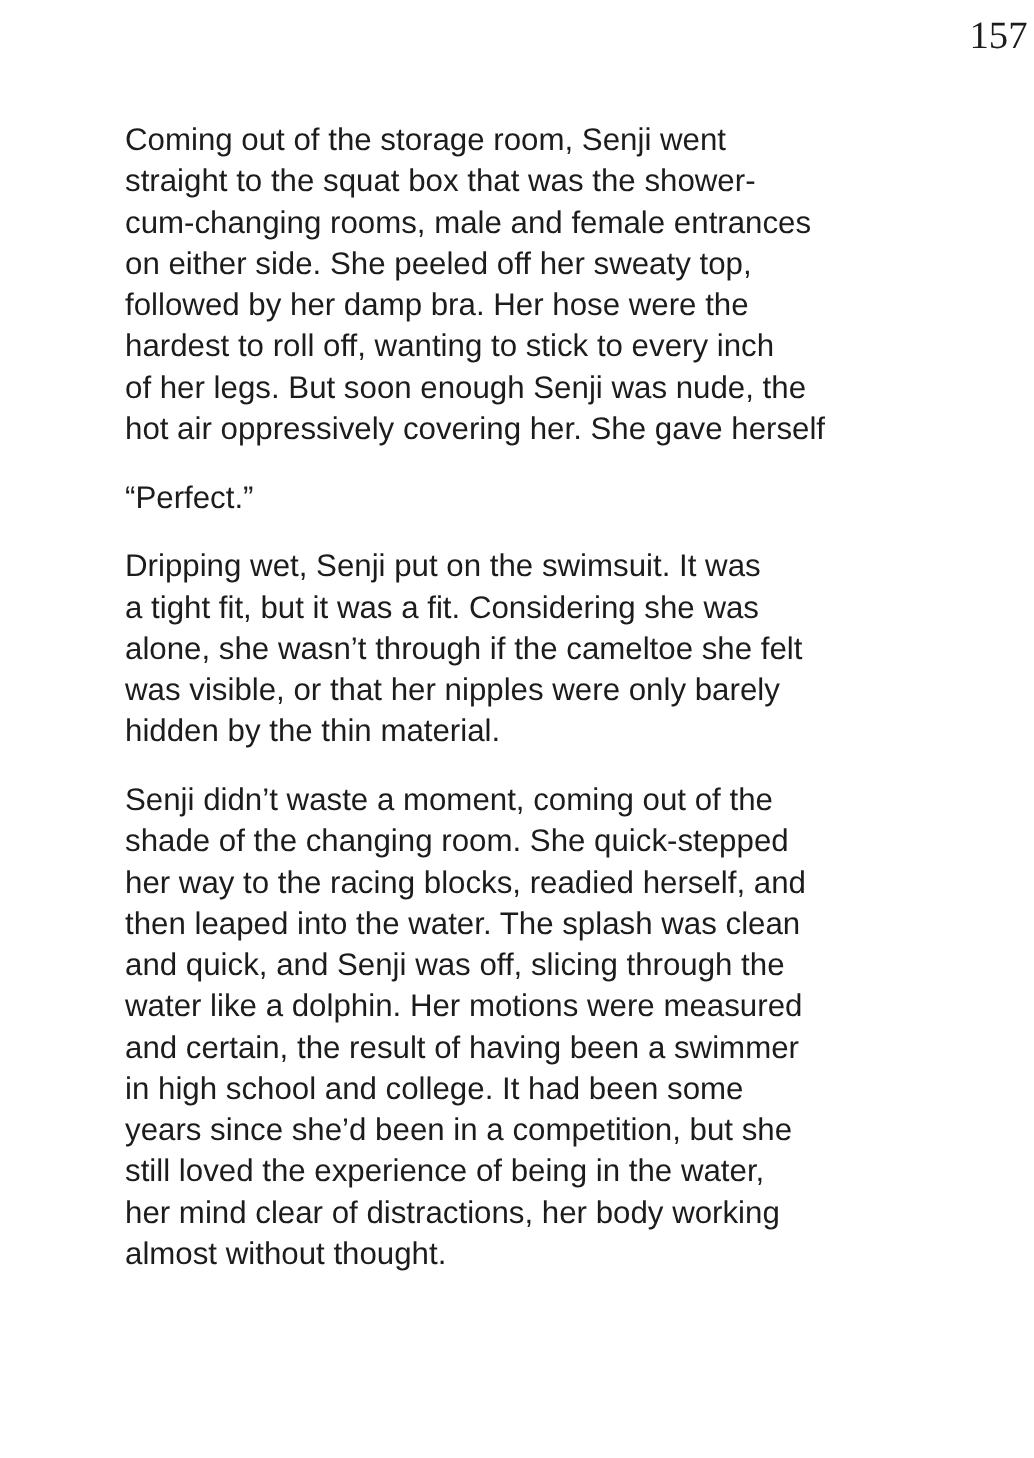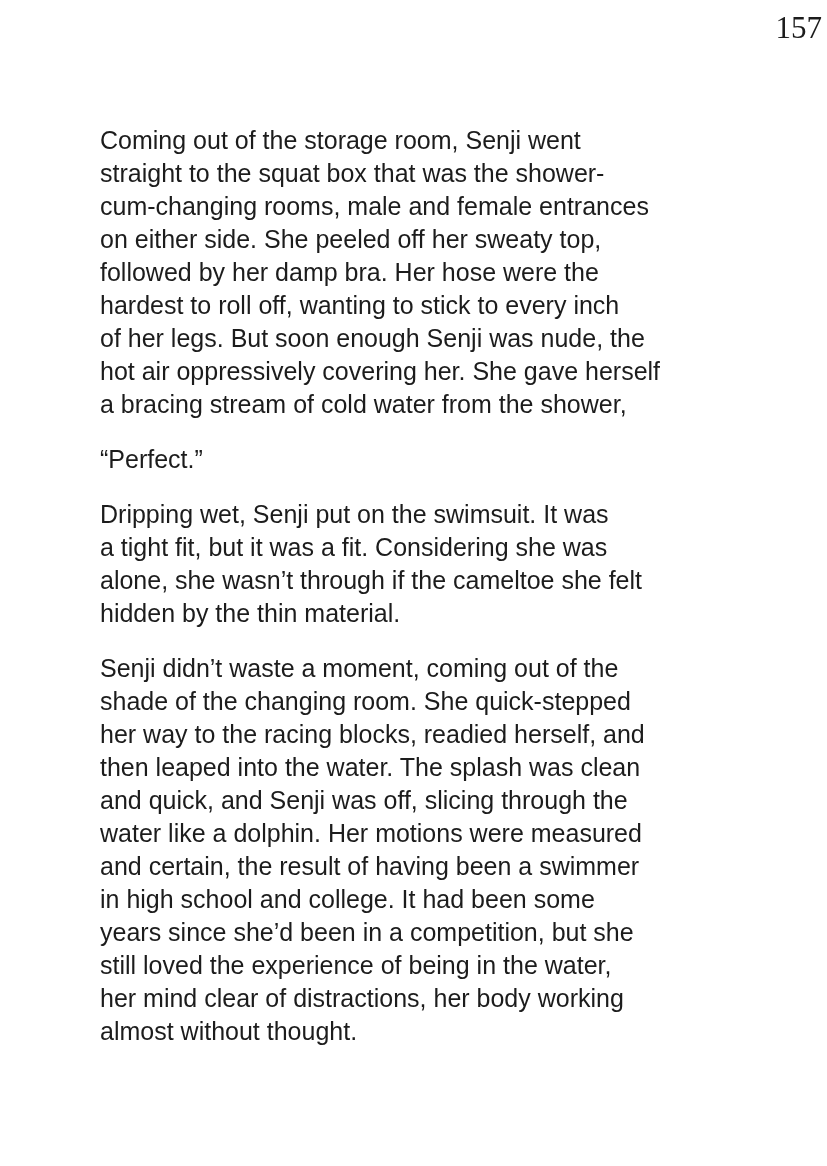--- a/index.html
+++ b/index.html
@@ -25,21 +25,20 @@
     color: #1c1c1c;
   }
   .body-text {
     position: absolute;
     left: 100px;
     top: 96px;
     width: 660px;
     font-size: 25px;
     line-height: 33px;
     color: #1c1c1c;
-    margin-top: 28px;
   }
   .body-text p {
     margin: 0 0 22px 0;
   }
   .body-text .line {
     display: block;
     white-space: nowrap;
   }
 </style>
 </head>
@@ -50,29 +49,29 @@
   <div class="body-text">
       <p>
         <span class="line">Coming out of the storage room, Senji went</span>
         <span class="line">straight to the squat box that was the shower-</span>
         <span class="line">cum-changing rooms, male and female entrances</span>
         <span class="line">on either side. She peeled off her sweaty top,</span>
         <span class="line">followed by her damp bra. Her hose were the</span>
         <span class="line">hardest to roll off, wanting to stick to every inch</span>
         <span class="line">of her legs. But soon enough Senji was nude, the</span>
         <span class="line">hot air oppressively covering her. She gave herself</span>
-        <span class="line">a bracing stream of cold water from the shower,</span>
       </p>
       <p>
         <span class="line">“Perfect.”</span>
       </p>
       <p>
         <span class="line">Dripping wet, Senji put on the swimsuit. It was</span>
         <span class="line">a tight fit, but it was a fit. Considering she was</span>
         <span class="line">alone, she wasn’t through if the cameltoe she felt</span>
+        <span class="line">was visible, or that her nipples were only barely</span>
         <span class="line">hidden by the thin material.</span>
       </p>
       <p>
         <span class="line">Senji didn’t waste a moment, coming out of the</span>
         <span class="line">shade of the changing room. She quick-stepped</span>
         <span class="line">her way to the racing blocks, readied herself, and</span>
         <span class="line">then leaped into the water. The splash was clean</span>
         <span class="line">and quick, and Senji was off, slicing through the</span>
         <span class="line">water like a dolphin. Her motions were measured</span>
         <span class="line">and certain, the result of having been a swimmer</span>

